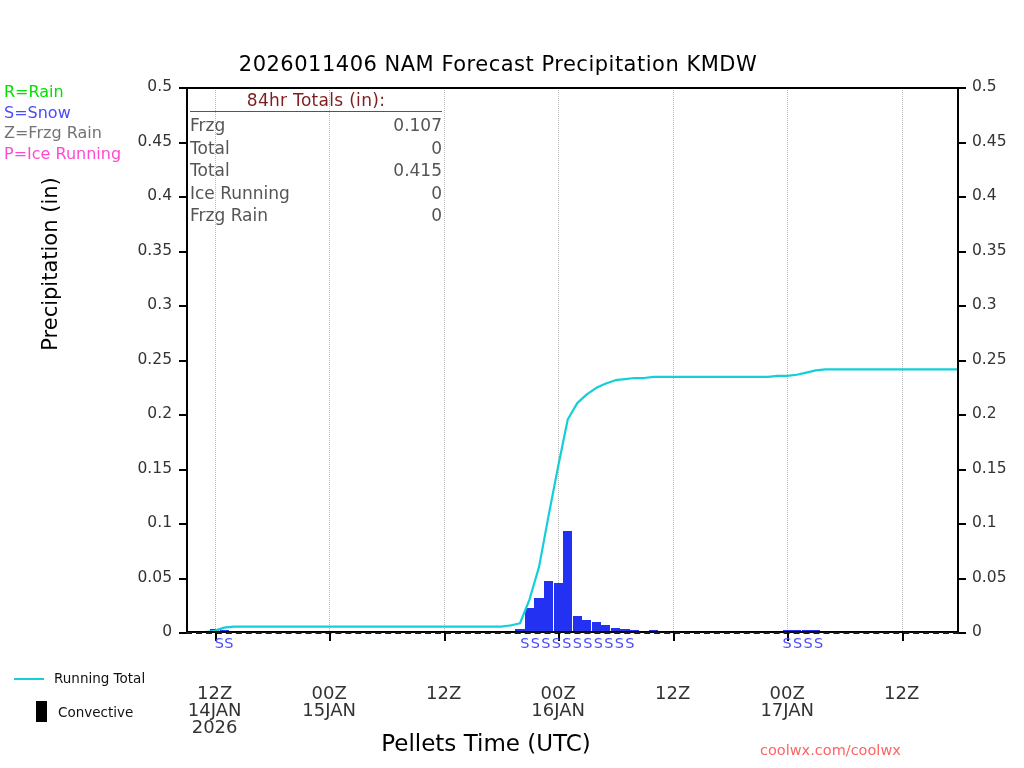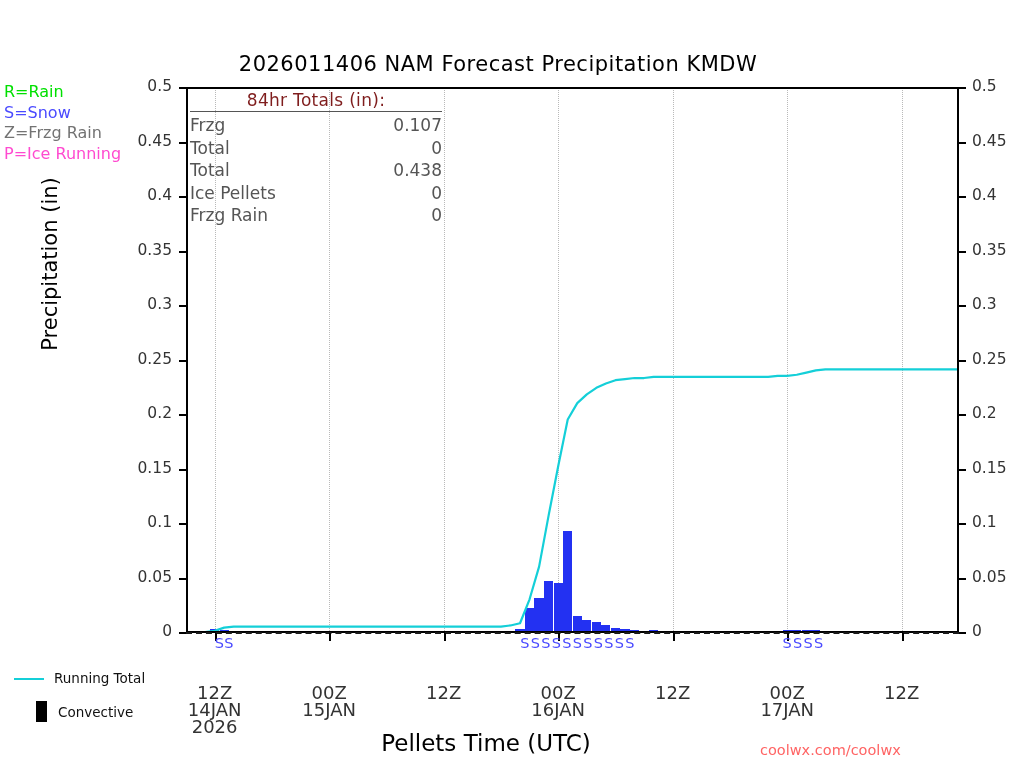--- a/index.html
+++ b/index.html
@@ -247,24 +247,24 @@
         <div class="trow">
           <span>Frzg</span>
           <span class="tval">0.107</span>
         </div>
         <div class="trow">
           <span>Total</span>
           <span class="tval">0</span>
         </div>
         <div class="trow">
           <span>Total</span>
-          <span class="tval">0.438</span>
-        </div>
-        <div class="trow">
-          <span>Ice Pellets</span>
+          <span class="tval">0.415</span>
+        </div>
+        <div class="trow">
+          <span>Ice Running</span>
           <span class="tval">0</span>
         </div>
         <div class="trow">
           <span>Frzg Rain</span>
           <span class="tval">0</span>
         </div>
       </div>
   </div>
 
   <div id="legend-conv" class="abs">

